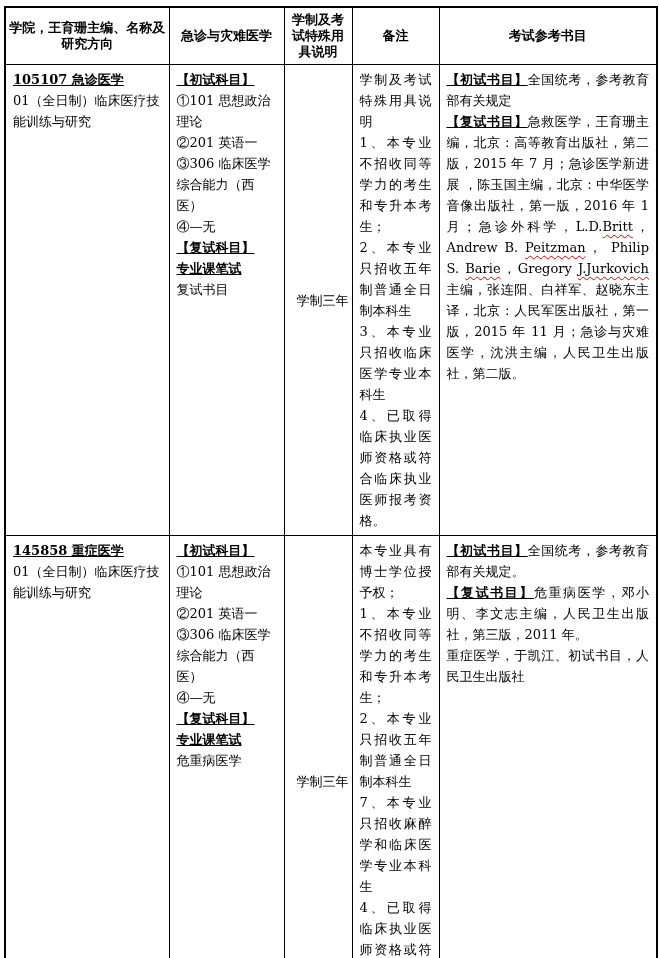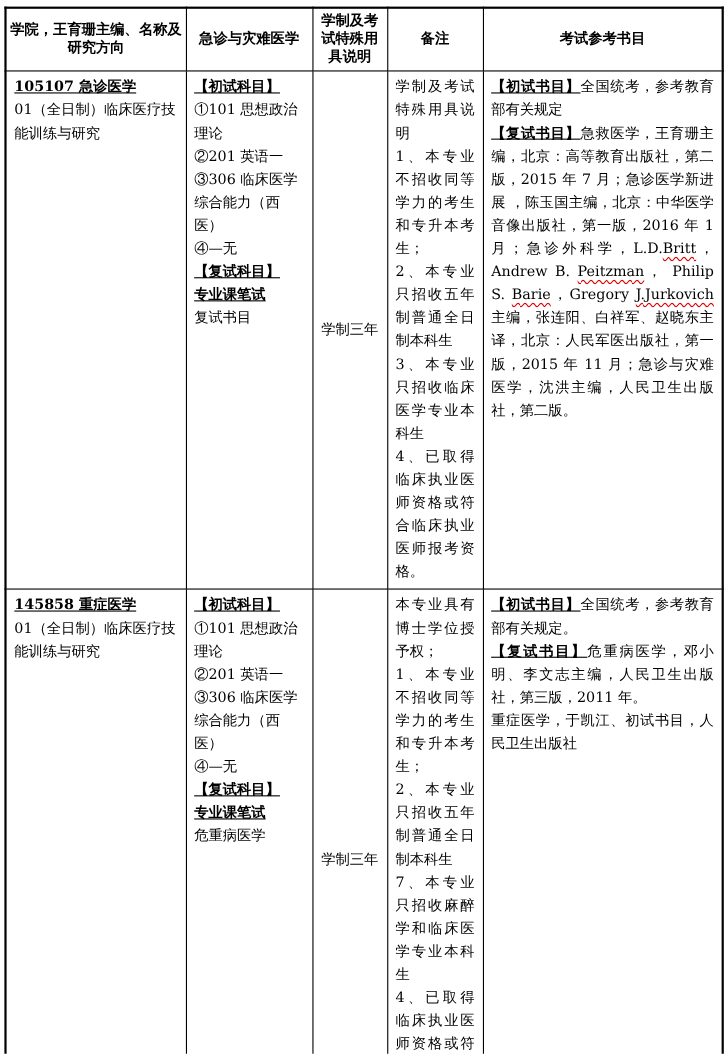--- a/index.html
+++ b/index.html
@@ -20,21 +20,21 @@
     border:1px solid #000;vertical-align:top;
     font-size:13px;line-height:21px;overflow:hidden;
     padding:4px 7px 4px 7px;background:#fff;
   }
   th{
     font-weight:bold;text-align:center;vertical-align:middle;
     line-height:16px;padding:4px 3px;height:44px;
   }
   tbody tr:nth-child(1) td{height:430px;}
   tbody tr:nth-child(2) td{height:450px;}
-  td.duration-cell{vertical-align:middle;text-align:center;padding:0 3px;}
+  td.duration-cell{vertical-align:middle;text-align:right;padding:0 3px;}
   .line{margin:0;}
   .b{font-weight:bold;text-decoration:underline;}
   .just{text-align:justify;text-justify:inter-ideograph;margin:0;}
   .spell{
     text-decoration-line:underline;
     text-decoration-style:wavy;
     text-decoration-color:#dd0000;
     text-decoration-thickness:1px;
     text-underline-offset:3px;
   }

